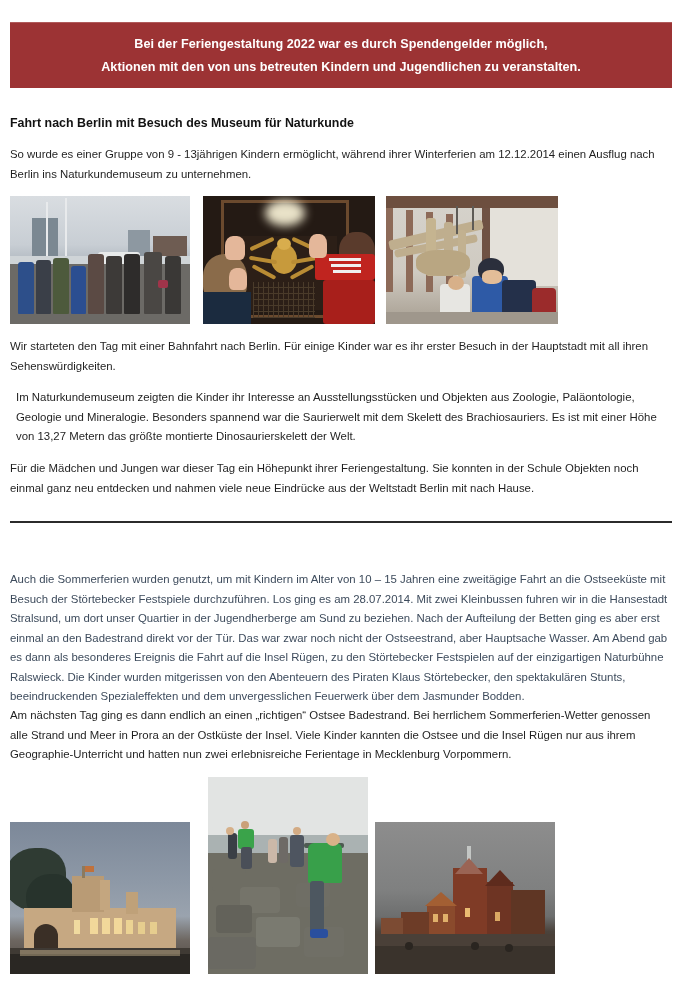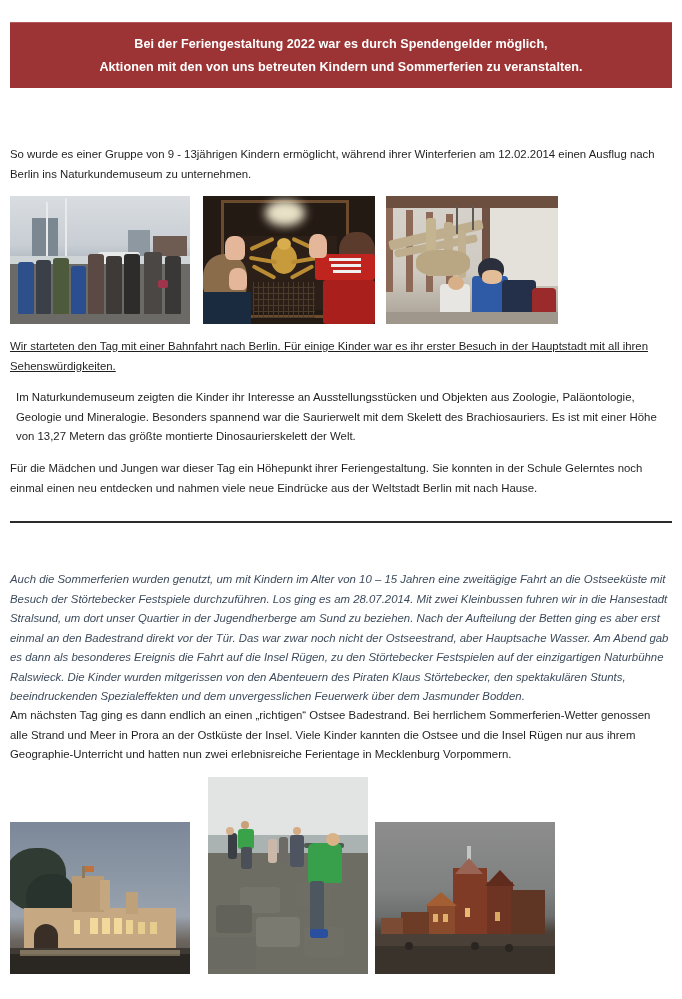--- a/index.html
+++ b/index.html
@@ -44,21 +44,21 @@
     color:#121212;
     letter-spacing:0.02px;
     white-space:nowrap;
   }
   p.para {
     font-size:11.4px;
     line-height:19.5px;
     color:#1f1f1f;
     text-align:left;
   }
-  p.para.tint { color:#3d4b5c;font-style:italic; }
+  p.para.tint { color:#3d4b5c; }
 
   
   .photo-row { position:absolute; left:10px; display:flex; }
   .photo {
     position:relative;
     overflow:hidden;
     background:#c9c9c9;
   }
 
   
@@ -113,25 +113,26 @@
   .p6 .bldg { position:absolute; background:#7a3a27; }
   .p6 .spire { position:absolute; background:#c3c6c4; }
 </style>
 </head>
 <body>
 
 <div class="page">
 
   <div class="banner">
     <div class="banner-line">Bei der Feriengestaltung 2022 war es durch Spendengelder möglich,</div>
-    <div class="banner-line">Aktionen mit den von uns betreuten Kindern und Sommerferien zu veranstalten.</div>
-  </div>
-
-
-  <p class="para" style="position:absolute;left:10px;top:145px;width:660px;">So wurde es einer Gruppe von 9 - 13jährigen Kindern ermöglicht, während ihrer Winterferien am 12.02.2014 einen Ausflug nach Berlin ins Naturkundemuseum zu unternehmen.</p>
+    <div class="banner-line">Aktionen mit den von uns betreuten Kindern und Jugendlichen zu veranstalten.</div>
+  </div>
+
+  <h2 class="section-title" style="position:absolute;left:10px;top:116px;">Fahrt nach Berlin mit Besuch des Museum für Naturkunde</h2>
+
+  <p class="para" style="position:absolute;left:10px;top:145px;width:660px;">So wurde es einer Gruppe von 9 - 13jährigen Kindern ermöglicht, während ihrer Winterferien am 12.12.2014 einen Ausflug nach Berlin ins Naturkundemuseum zu unternehmen.</p>
 
   <div class="photo-row" style="top:196px;">
 
     <div class="photo p1" style="width:180px;height:128px;margin-right:13px;">
       <div class="bld" style="left:22px;top:22px;width:26px;height:40px;background:#7b8892;"></div>
       <div class="bld" style="left:118px;top:34px;width:22px;height:26px;background:#8d98a1;"></div>
       <div class="bld" style="left:143px;top:40px;width:34px;height:22px;background:#6e5c52;"></div>
       <div class="pole" style="left:36px;top:6px;height:58px;"></div>
       <div class="pole" style="left:55px;top:2px;height:62px;"></div>
       <div style="position:absolute;left:0;top:60px;width:180px;height:8px;background:#cfd4d7;"></div>
@@ -195,25 +196,25 @@
       <div class="person" style="left:62px;top:80px;width:16px;height:14px;border-radius:50%;background:#d7b089;"></div>
       <div class="person" style="left:86px;top:80px;width:36px;height:48px;background:#2e5aa6;"></div>
       <div class="person" style="left:92px;top:62px;width:26px;height:22px;border-radius:50% 50% 40% 40%;background:#2b2f3c;"></div>
       <div class="person" style="left:96px;top:74px;width:20px;height:14px;border-radius:40%;background:#e3bd98;"></div>
       <div class="person" style="left:116px;top:84px;width:34px;height:44px;background:#24304a;"></div>
       <div class="person" style="left:146px;top:92px;width:24px;height:36px;background:#9b2b2b;"></div>
       <div style="position:absolute;left:0;top:116px;width:172px;height:12px;background:#9f978c;"></div>
     </div>
   </div>
 
-  <p class="para" style="position:absolute;left:10px;top:337px;width:660px;text-decoration:underline;">Wir starteten den Tag mit einer Bahnfahrt nach Berlin. Für einige Kinder war es ihr erster  Besuch  in der Hauptstadt mit all ihren Sehenswürdigkeiten.</p>
+  <p class="para" style="position:absolute;left:10px;top:337px;width:660px;">Wir starteten den Tag mit einer Bahnfahrt nach Berlin. Für einige Kinder war es ihr erster  Besuch  in der Hauptstadt mit all ihren Sehenswürdigkeiten.</p>
 
   <p class="para" style="position:absolute;left:16px;top:388px;width:660px;">Im Naturkundemuseum zeigten die Kinder ihr Interesse an Ausstellungsstücken und Objekten aus Zoologie, Paläontologie, Geologie und Mineralogie. Besonders spannend war die Saurierwelt mit dem Skelett des Brachiosauriers. Es ist mit einer Höhe von 13,27 Metern das größte montierte Dinosaurierskelett der Welt.</p>
 
-  <p class="para" style="position:absolute;left:10px;top:459px;width:660px;">Für die Mädchen und Jungen war dieser Tag ein Höhepunkt ihrer Feriengestaltung. Sie konnten in der Schule Gelerntes noch einmal einen neu entdecken und nahmen viele neue Eindrücke aus der Weltstadt Berlin mit nach Hause.</p>
+  <p class="para" style="position:absolute;left:10px;top:459px;width:660px;">Für die Mädchen und Jungen war dieser Tag ein Höhepunkt ihrer Feriengestaltung. Sie konnten in der Schule Objekten noch einmal ganz neu entdecken und nahmen viele neue Eindrücke aus der Weltstadt Berlin mit nach Hause.</p>
 
   <div class="divider" style="top:521px;"></div>
 
 
   <p class="para tint" style="position:absolute;left:10px;top:570px;width:660px;">Auch die Sommerferien wurden genutzt, um mit Kindern im Alter von 10 – 15 Jahren eine zweitägige Fahrt an die Ostseeküste mit Besuch der Störtebecker Festspiele durchzuführen.  Los ging es am 28.07.2014. Mit zwei Kleinbussen fuhren wir in die Hansestadt Stralsund, um dort unser Quartier in der Jugendherberge am Sund zu beziehen. Nach der Aufteilung der Betten ging es aber erst einmal an den Badestrand direkt vor der Tür. Das war zwar noch nicht der Ostseestrand, aber Hauptsache Wasser. Am Abend gab es dann als besonderes Ereignis die Fahrt auf die Insel Rügen, zu den Störtebecker Festspielen auf der einzigartigen Naturbühne Ralswieck. Die Kinder wurden mitgerissen von den Abenteuern des Piraten Klaus Störtebecker, den spektakulären Stunts, beeindruckenden Spezialeffekten und dem unvergesslichen Feuerwerk über dem Jasmunder Bodden.</p>
 
   <p class="para" style="position:absolute;left:10px;top:706px;width:660px;">Am nächsten Tag ging es dann endlich an einen „richtigen“ Ostsee Badestrand. Bei herrlichem Sommerferien-Wetter genossen alle Strand und Meer in Prora an der Ostküste der Insel. Viele Kinder kannten die Ostsee und die Insel Rügen nur aus ihrem Geographie-Unterricht und hatten nun zwei erlebnisreiche Ferientage in Mecklenburg Vorpommern.</p>
 
   <div style="position:absolute;left:208px;top:777px;width:160px;height:197px;overflow:hidden;" class="photo p5">
     <div style="position:absolute;left:0;top:0;width:160px;height:62px;background:#e2e4e3;"></div>

